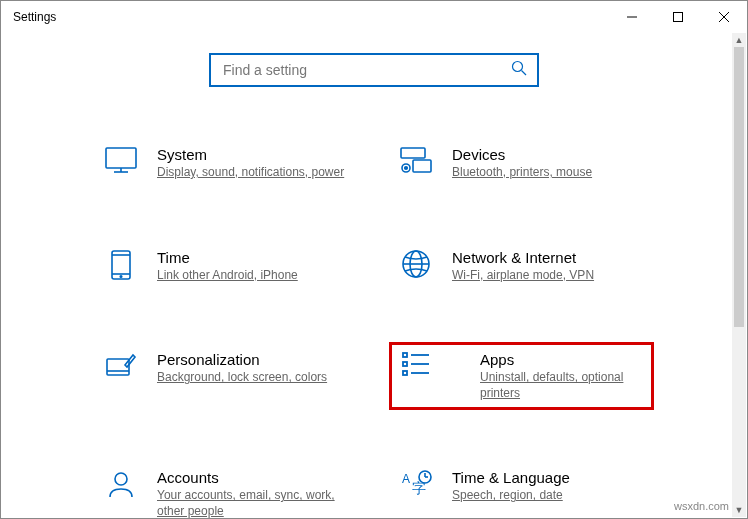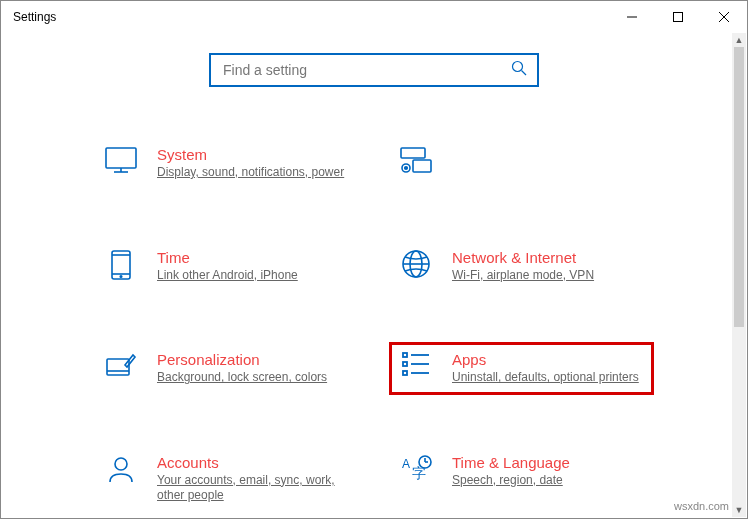--- a/index.html
+++ b/index.html
@@ -64,33 +64,34 @@
     row-gap: 50px;
   }
   .cat {
     display: flex;
     align-items: flex-start;
     padding: 6px;
     border: 3px solid transparent;
   }
   .cat.highlight {
     border: 3px solid #d40000;
+    gap: 28px;
   }
   .cat .icon-slot {
     width: 36px;
     flex: 0 0 36px;
     margin-right: 18px;
     color: #0067c0;
     display: flex;
     justify-content: center;
   }
   .cat .txt { flex: 1; }
   .cat .name {
     font-size: 15px;
-    color: #ef4444;
+    color: #000000;
     margin-bottom: 2px;
   }
   .cat .desc {
     font-size: 12px;
     color: #666;
     line-height: 1.3;
     max-width: 200px;
     text-decoration: underline;
   }
   .scrollbar {
@@ -184,20 +185,22 @@
   <div class="cat">
     <div class="icon-slot">
       <svg width="34" height="28" viewBox="0 0 34 28" fill="none" stroke="currentColor" stroke-width="1.6">
           <rect x="2" y="2" width="24" height="10" rx="1"></rect>
           <rect x="14" y="14" width="18" height="12" rx="1"></rect>
           <circle cx="7" cy="22" r="4"></circle>
           <circle cx="7" cy="22" r="1.3" fill="currentColor"></circle>
         </svg>
     </div>
     <div class="txt">
+      <div class="name">Devices</div>
+      <div class="desc">Bluetooth, printers, mouse</div>
     </div>
   </div>
 
   <div class="cat">
     <div class="icon-slot">
       <svg width="22" height="32" viewBox="0 0 22 32" fill="none" stroke="currentColor" stroke-width="1.6">
           <rect x="2" y="2" width="18" height="28" rx="2"></rect>
           <line x1="2" y1="6" x2="20" y2="6"></line>
           <line x1="2" y1="25" x2="20" y2="25"></line>
           <circle cx="11" cy="27.5" r="0.8" fill="currentColor"></circle>

